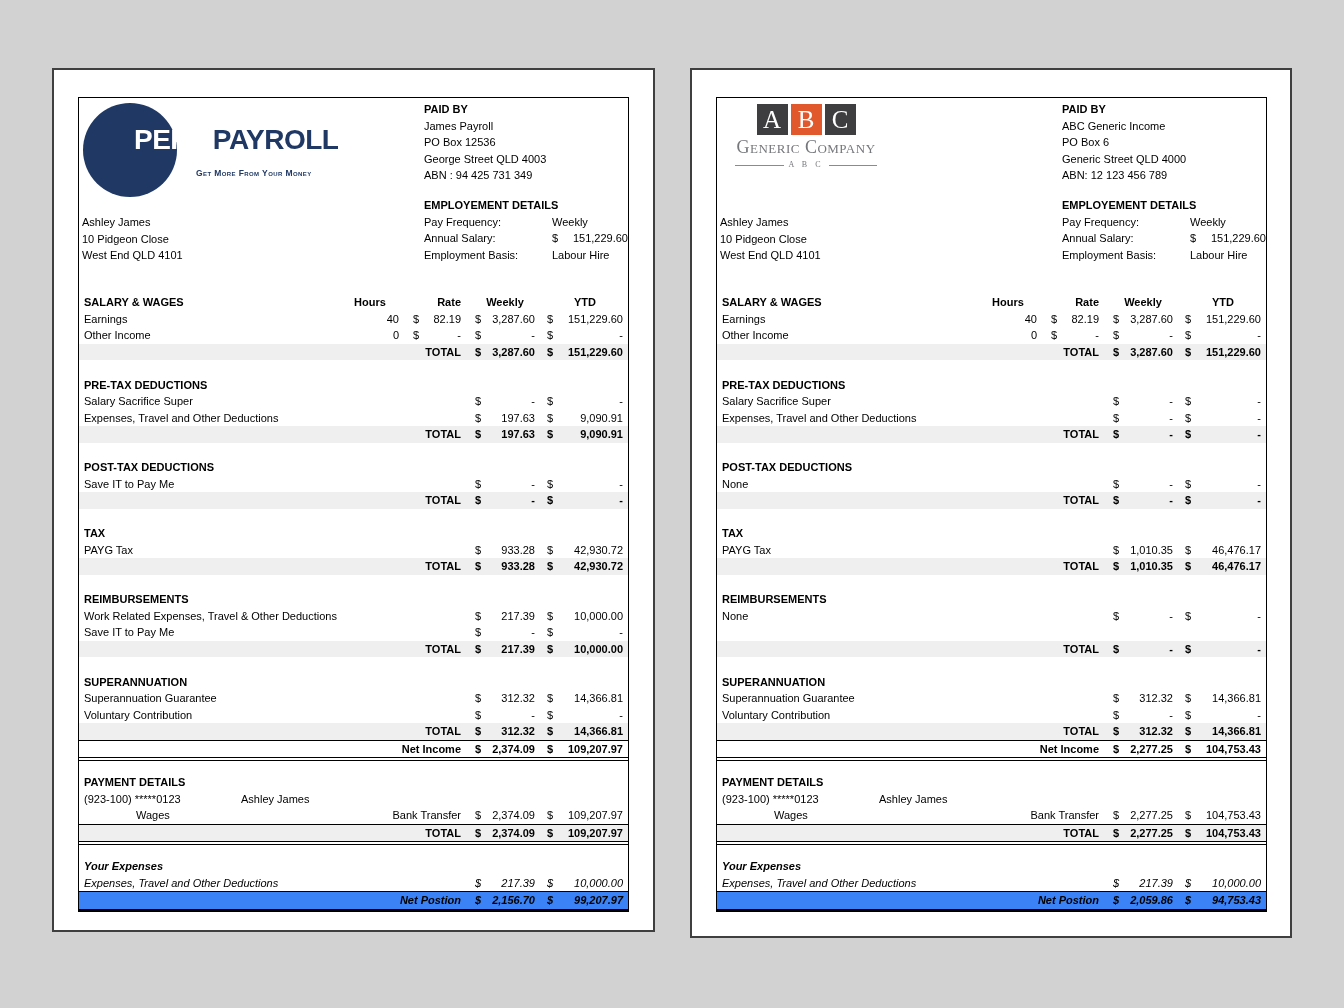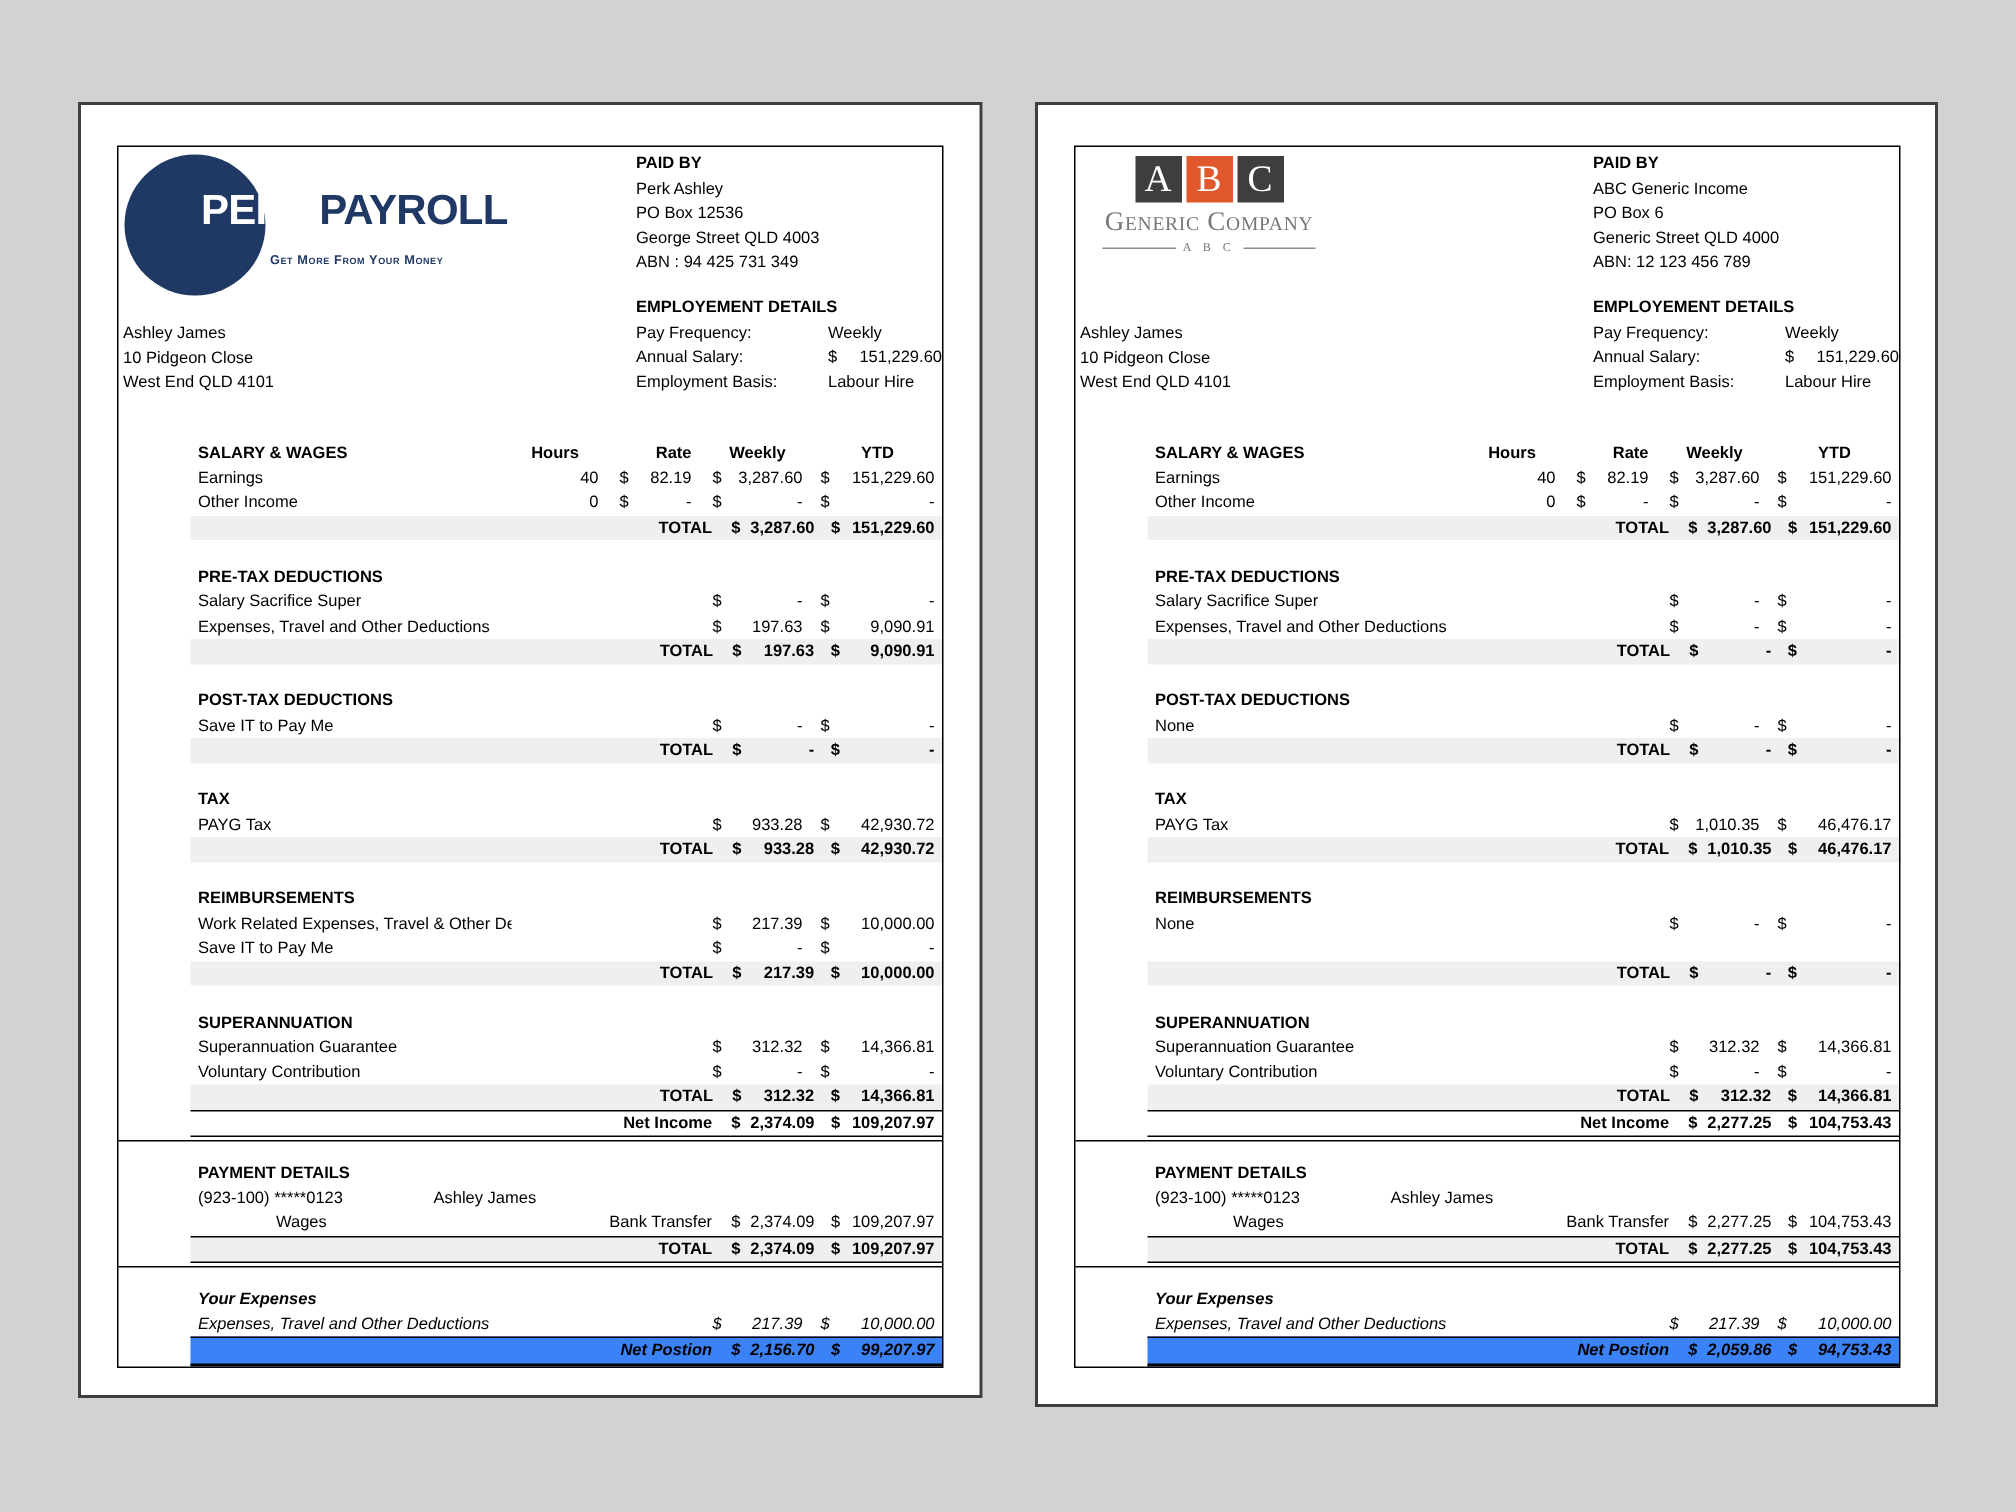--- a/index.html
+++ b/index.html
@@ -37,21 +37,21 @@
   .perk-w2{margin-left:3px;}
   .perk-tagline{position:absolute;left:97px;top:62px;font-size:8.5px;font-weight:700;font-variant:small-caps;letter-spacing:.4px;white-space:nowrap;}
   
   .abc-logo{position:absolute;left:8px;top:6px;width:162px;text-align:center;}
   .abc-squares{display:flex;justify-content:center;gap:3px;}
   .abc-sq{width:31px;height:31px;color:#fff;font-family:"Liberation Serif",serif;font-size:25px;line-height:31px;text-align:center;}
   .abc-company{margin-top:3px;font-family:"Liberation Serif",serif;font-variant:small-caps;font-size:18px;line-height:18px;color:#76777b;letter-spacing:.5px;white-space:nowrap;}
   .abc-rule{display:flex;align-items:center;gap:5px;margin:1px 10px 0 10px;color:#76777b;font-family:"Liberation Serif",serif;font-size:8px;letter-spacing:3px;}
   .abc-line{flex:1;border-top:1.5px solid #8a8b8e;height:0;}
   
-  .row{display:flex;height:16.5px;line-height:16.5px;padding:0 5px;white-space:nowrap;margin-left:48px;}
+  .row{display:flex;height:16.5px;line-height:16.5px;padding:0 5px;white-space:nowrap;}
   .c-desc{flex:1;overflow:hidden;}
   .c-hours{width:58px;text-align:right;}
   .c-gap1{width:14px;}
   .c-ds{width:14px;text-align:left;}
   .c-rate{width:34px;text-align:right;}
   .c-gap2{width:14px;}
   .c-weekly{width:46px;text-align:right;}
   .c-gap3{width:12px;}
   .c-ytd{width:62px;text-align:right;}
   .c-merged{width:377px;text-align:right;}
@@ -74,25 +74,25 @@
 </style>
 </head>
 <body>
 
 <div class="page" id="page-0">
     <div class="doc">
       <div class="hz">
         <div class="perk-logo">
           <div class="perk-circle" style="background: rgb(31, 56, 100);"></div>
           <div class="perk-line"><span class="perk-w1" style="color: rgb(255, 255, 255); margin-left: 36px;">PERK</span><span class="perk-w2" style="color: rgb(31, 56, 100);">PAYROLL</span></div>
-          <div class="perk-tagline" style="color: rgb(31, 56, 100);">Get More From Your Money</div>
+          <div class="perk-tagline" style="color: rgb(31, 56, 100); margin-left: 16px;">Get More From Your Money</div>
         </div>
         <div class="blk blk-paidby">
           <div class="bold">PAID BY</div>
-          <div>Perk Ashley</div>
+          <div>James Payroll</div>
           <div>PO Box 12536</div>
           <div>George Street QLD 4003</div>
           <div>ABN : 94 425 731 349</div>
         </div>
         <div class="blk blk-employment">
           <div class="bold">EMPLOYEMENT DETAILS</div>
           <div class="emp-row">
             <span class="emp-label">Pay Frequency:</span>
             <span>Weekly</span>
           </div>

